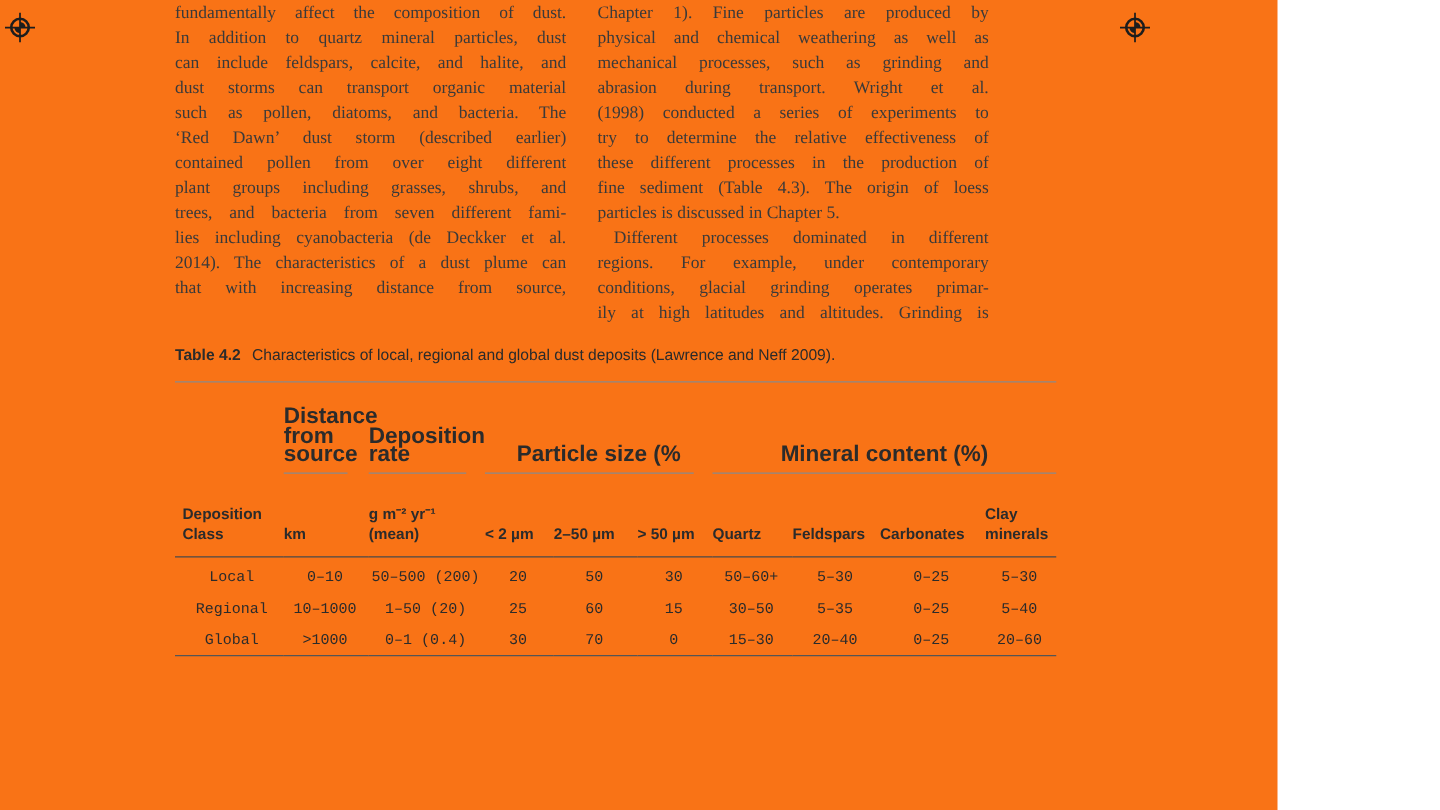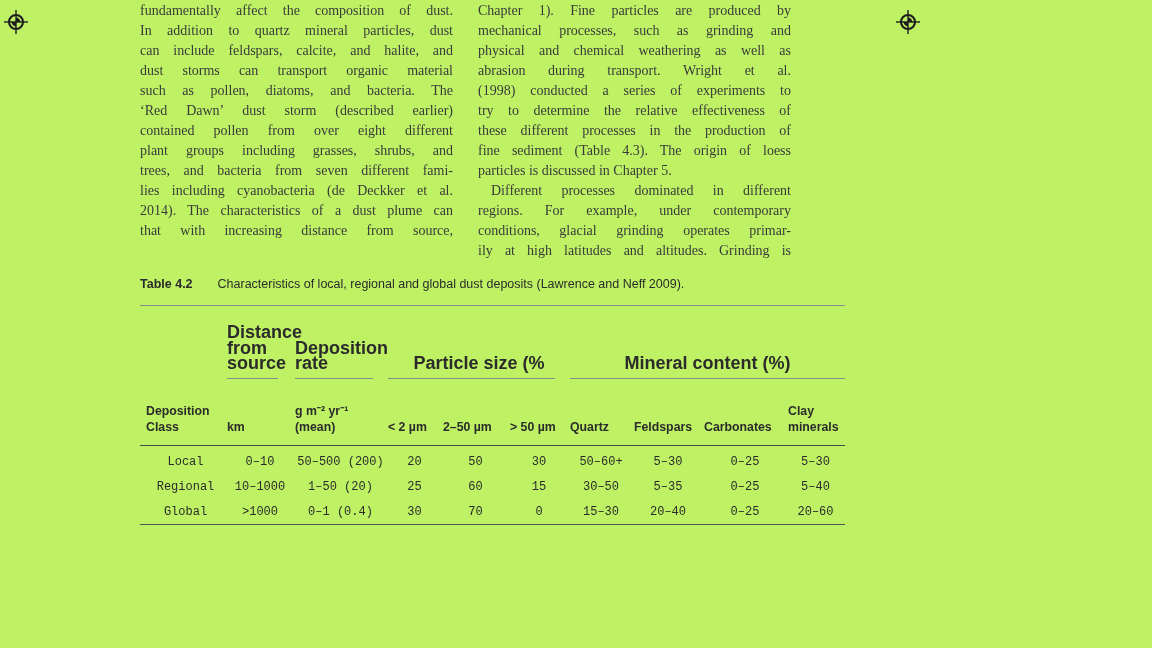--- a/index.html
+++ b/index.html
@@ -1,35 +1,35 @@
 <!DOCTYPE html>
 <html><head>
 <meta charset="utf-8">
 <style>
   html,body{margin:0;padding:0;background:#ffffff;}
-  .page{position:relative;width:1152px;height:648px;background:#bef264;overflow:hidden;
+  .page{position:relative;width:1022px;height:648px;background:#f97316;overflow:hidden;
         font-family:"Liberation Serif",serif;color:#3a3a3a;}
 
   
   .regmark{position:absolute;width:24px;height:24px;}
   #regmark-left{left:4px;top:10px;}
   #regmark-right{left:896px;top:10px;}
 
   
   .col{position:absolute;top:1px;width:313px;font-size:14px;line-height:20px;color:#3a3a3a;}
   #col-left{left:140px;}
   #col-right{left:478px;}
   .tline{height:20px;overflow:hidden;text-align:justify;text-align-last:justify;text-justify:inter-word;}
   .tline.no-just{text-align-last:left;}
   .tline.indent{padding-left:13px;box-sizing:border-box;}
 
   
   .caption{position:absolute;left:140px;top:277px;width:705px;
            font-family:"Liberation Sans",sans-serif;font-size:12.5px;color:#2b2b2b;}
-  .cap-label{font-weight:bold;margin-right:25px;}
+  .cap-label{font-weight:bold;margin-right:9px;}
 
   
   table.data{position:absolute;left:140px;top:305px;width:705px;border-collapse:collapse;
              table-layout:fixed;color:#2b2b2b;
              border-top:1.4px solid #8a8a8a;border-bottom:1.8px solid #555555;}
   table.data th,table.data td{margin:0;}
   thead{border-bottom:1.8px solid #4a4a4a;}
   th.gh{height:73px;vertical-align:bottom;padding:0;text-align:left;
         font-family:"Liberation Sans",sans-serif;font-weight:bold;font-size:18px;line-height:15.5px;}
   th.gh .gh-text{white-space:pre-line;}
@@ -81,22 +81,22 @@
       <div class="tline">‘Red Dawn’ dust storm (described earlier)</div>
       <div class="tline">contained pollen from over eight different</div>
       <div class="tline">plant groups including grasses, shrubs, and</div>
       <div class="tline">trees, and bacteria from seven different fami-</div>
       <div class="tline">lies including cyanobacteria (de Deckker et al.</div>
       <div class="tline">2014). The characteristics of a dust plume can</div>
       <div class="tline">that with increasing distance from source,</div>
     </div>
   <div class="col" id="col-right">
       <div class="tline">Chapter 1). Fine particles are produced by</div>
+      <div class="tline">physical and chemical weathering as well as</div>
       <div class="tline">mechanical processes, such as grinding and</div>
-      <div class="tline">physical and chemical weathering as well as</div>
       <div class="tline">abrasion during transport. Wright et al.</div>
       <div class="tline">(1998) conducted a series of experiments to</div>
       <div class="tline">try to determine the relative effectiveness of</div>
       <div class="tline">these different processes in the production of</div>
       <div class="tline">fine sediment (Table 4.3). The origin of loess</div>
       <div class="tline no-just">particles is discussed in Chapter 5.</div>
       <div class="tline indent">Different processes dominated in different</div>
       <div class="tline">regions. For example, under contemporary</div>
       <div class="tline">conditions, glacial grinding operates primar-</div>
       <div class="tline">ily at high latitudes and altitudes. Grinding is</div>

